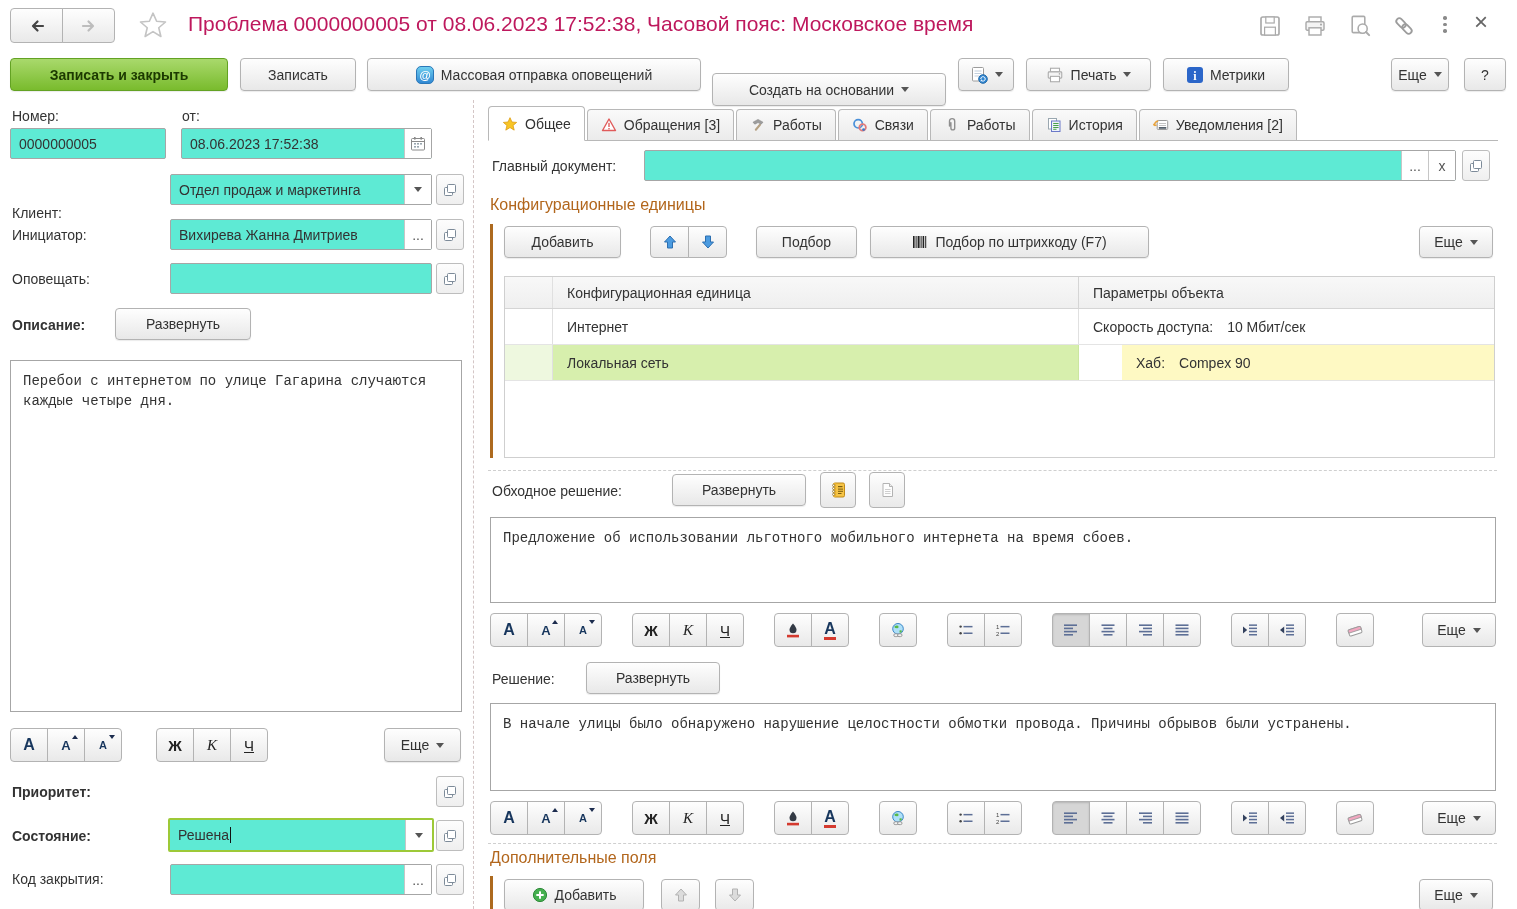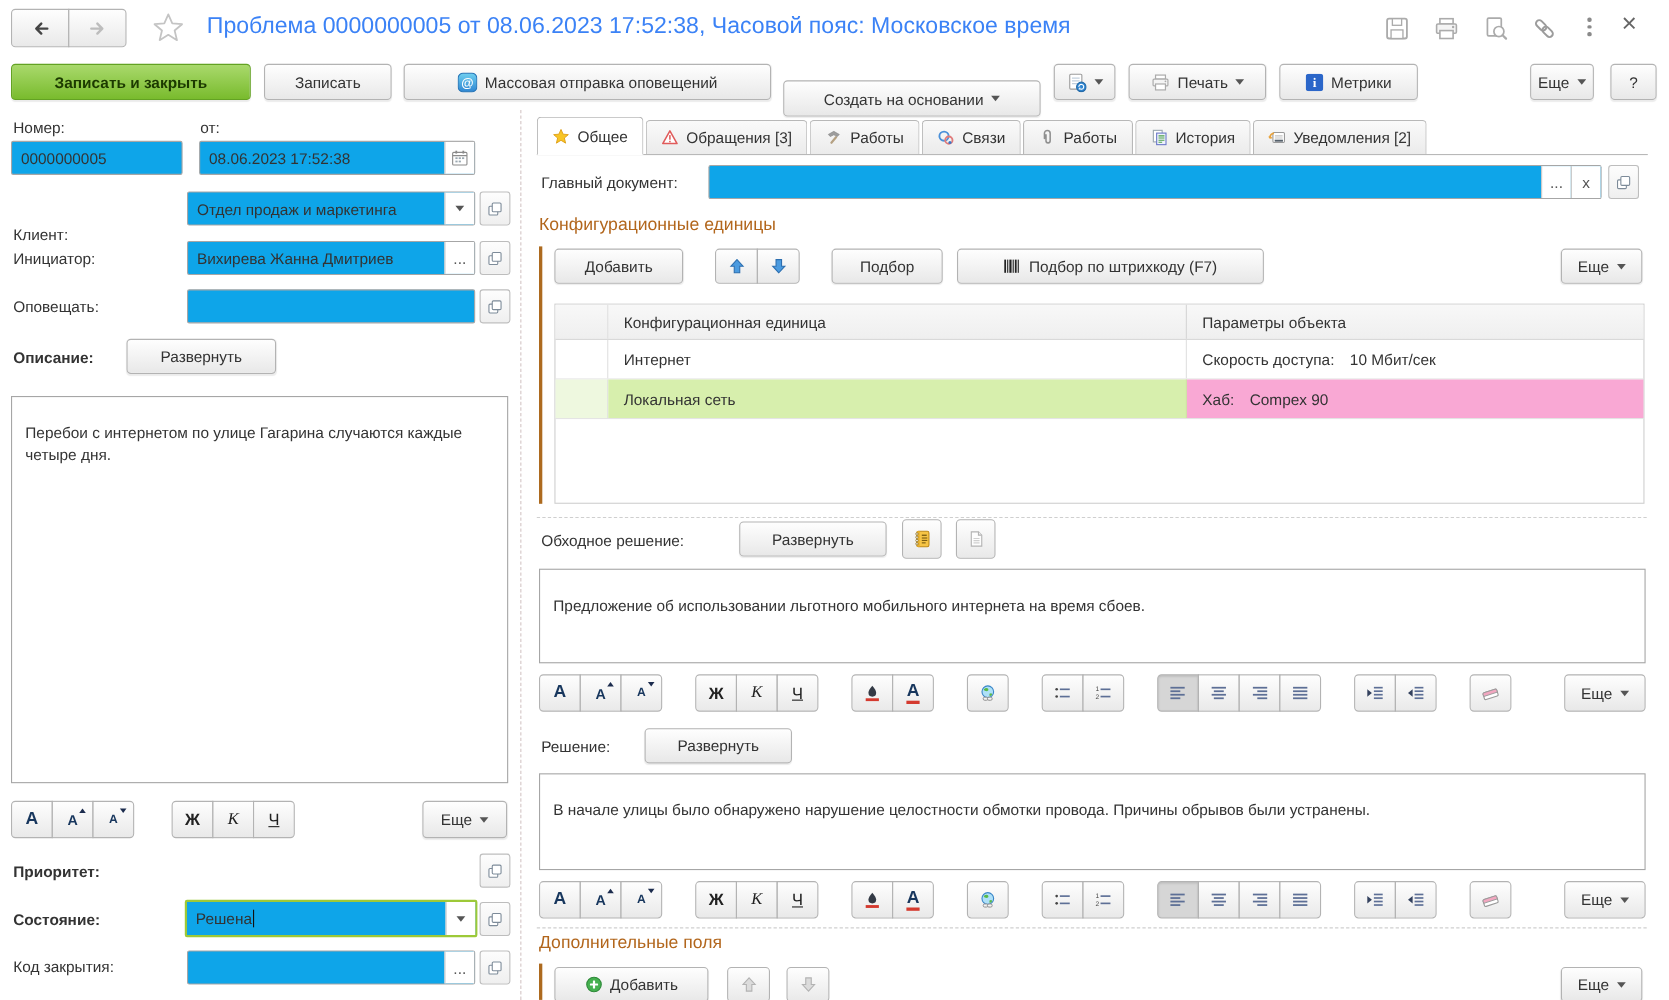--- a/index.html
+++ b/index.html
@@ -12,21 +12,21 @@
   .btn{position:absolute;display:flex;align-items:center;justify-content:center;gap:7px;
        border:1px solid #b3b3b3;border-radius:4px;background:linear-gradient(#fefefe,#e8e8e8);
        box-sizing:border-box;height:33px;font-size:14px;color:#333;cursor:pointer;
        box-shadow:0 1px 1px rgba(0,0,0,.08);white-space:nowrap;}
   .btn.green{background:linear-gradient(#a9d96c,#79bb2d);border-color:#63a223;font-weight:bold;color:#1c3a00;}
   .car{width:0;height:0;border-left:4px solid transparent;border-right:4px solid transparent;border-top:5px solid #555;}
   .sqbtn{position:absolute;width:28px;height:31px;display:flex;align-items:center;justify-content:center;
        border:1px solid #bdbdbd;border-radius:3px;background:linear-gradient(#fdfdfd,#efefef);box-sizing:border-box;cursor:pointer;}
   
   .field{position:absolute;display:flex;align-items:stretch;border:1px solid #a6a6a6;border-radius:2px;
-       background:#0ea5e9;height:31px;box-sizing:border-box;}
+       background:#5eead4;height:31px;box-sizing:border-box;}
   .field .txt{flex:1;display:flex;align-items:center;padding:0 8px;white-space:nowrap;overflow:hidden;}
   .field .part{width:26px;display:flex;align-items:center;justify-content:center;border-left:1px solid #c6c6c6;
        color:#555;cursor:pointer;background:#fff;}
   .field.focus{border:2px solid #9dc938;text-align:center;}
   .caret-line{display:inline-block;width:1px;height:16px;background:#111;margin-left:1px;}
   
   .grp{position:absolute;display:flex;}
   .grp2{display:flex;}
   .tbtn{width:38px;height:34px;display:flex;align-items:center;justify-content:center;
        border:1px solid #b3b3b3;background:linear-gradient(#fefefe,#e9e9e9);box-sizing:border-box;
@@ -55,29 +55,29 @@
   .cfg-table{position:absolute;left:504px;top:276px;width:991px;height:182px;border:1px solid #cfcfcf;box-sizing:border-box;background:#fff;}
   .trow{display:flex;width:100%;box-sizing:border-box;}
   .thead{height:32px;background:linear-gradient(#f8f8f8,#efefef);border-bottom:1px solid #d5d5d5;}
   .tbody{height:36px;border-bottom:1px solid #e4e4e4;}
   .c-sel{width:48px;box-sizing:border-box;border-right:1px solid #e0e0e0;}
   .c-unit{width:526px;box-sizing:border-box;border-right:1px solid #e0e0e0;display:flex;align-items:center;padding:0 14px;}
   .c-par{flex:1;display:flex;align-items:center;padding:0 14px;}
   .thead .c-unit,.thead .c-par{border-right-color:#d5d5d5;}
   .rowsel .c-sel{background:#eef8df;}
   .rowsel .c-unit{background:#d7efad;border-right-color:#cbe6a0;}
-  .rowsel .c-par{background:#f9a8d4;}
+  .rowsel .c-par{background:#fef9c3;margin-left:43px;}
   .pname{margin-right:14px;}
   
   .dash-h{position:absolute;border-top:1px dashed #cfcfcf;height:0;}
   .dash-v{position:absolute;border-left:1px dashed #d4c6c6;width:0;}
   .sect{position:absolute;color:#b2661c;font-size:16px;white-space:nowrap;}
   .obar{position:absolute;width:3px;background:#ad6a1f;}
   .ta{position:absolute;border:1px solid #a6a6a6;background:#fff;box-sizing:border-box;
-      padding:22px 12px;line-height:20px;overflow:hidden;cursor:text;}
+      padding:10px 12px;line-height:20px;overflow:hidden;cursor:text;font-family:Liberation Mono, monospace;}
   .hicon{position:absolute;top:14px;width:24px;height:24px;cursor:pointer;}
   .kebab{position:absolute;top:16px;display:flex;flex-direction:column;gap:3px;cursor:pointer;}
   .kebab i{width:3.5px;height:3.5px;border-radius:50%;background:#8a8a8a;}
   .closex{position:absolute;top:10px;font-size:24px;color:#666;cursor:pointer;line-height:1;}
   .fmtbar{position:absolute;left:490px;width:1006px;height:36px;display:flex;align-items:center;}
   .fmtbar .gap{margin-left:30px;}
   .fmtbar .more{margin-left:auto;position:relative;width:74px;height:34px;display:flex;align-items:center;justify-content:center;gap:7px;
        border:1px solid #b3b3b3;border-radius:4px;background:linear-gradient(#fefefe,#e8e8e8);box-sizing:border-box;cursor:pointer;}
   .i14{width:14px;height:14px;}
   .i16{width:16px;height:16px;}
@@ -350,21 +350,21 @@
       </div>
     <div class="tbtn" style="width:53px;height:35px;">
         <svg class="i16">
           <use href="#sym-arrow-r"></use>
         </svg>
       </div>
   </div>
   <svg class="abs" style="left:138px;top:10px;width:30px;height:30px;cursor:pointer;">
       <use href="#sym-star-o"></use>
     </svg>
-  <div class="lbl" style="left:188px;top:12px;font-size:21px;color:#3b82f6;">Проблема 0000000005 от 08.06.2023 17:52:38, Часовой пояс: Московское время</div>
+  <div class="lbl" style="left:188px;top:12px;font-size:21px;color:#be185d;">Проблема 0000000005 от 08.06.2023 17:52:38, Часовой пояс: Московское время</div>
 
   <svg class="hicon" style="left:1258px;">
       <use href="#sym-floppy"></use>
     </svg>
   <svg class="hicon" style="left:1303px;">
       <use href="#sym-printer"></use>
     </svg>
   <svg class="hicon" style="left:1348px;">
       <use href="#sym-docsearch"></use>
     </svg>

